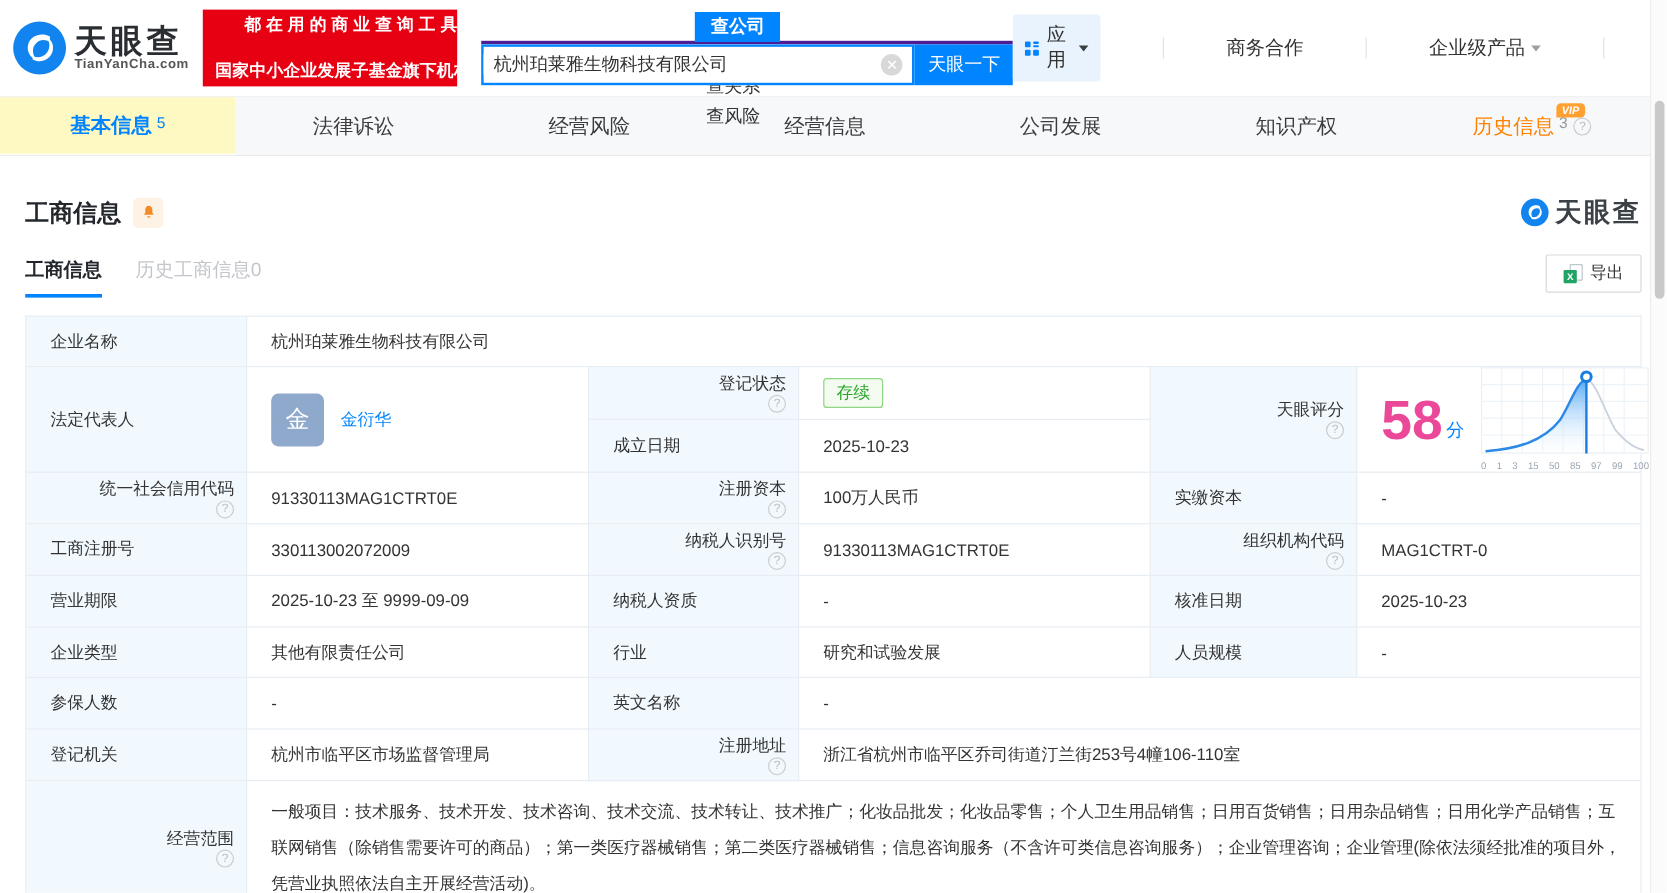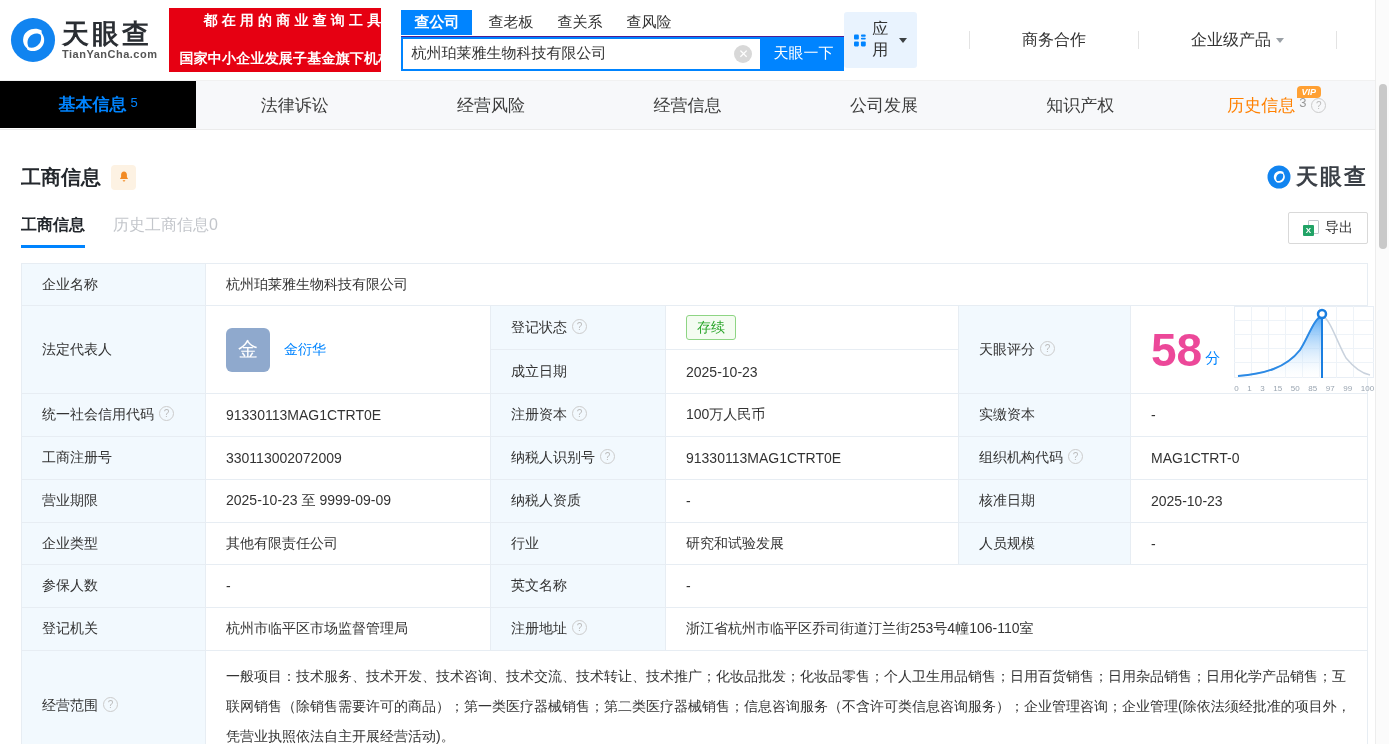--- a/index.html
+++ b/index.html
@@ -13,21 +13,21 @@
   .logo svg { width:46px; height:46px; }
   .logo-txt { margin-left:6px; }
   .logo-brand { font-size:27px; font-weight:bold; color:#2a2e33; letter-spacing:3px; line-height:28px; }
   .logo-domain { font-size:11px; color:#555; font-weight:bold; letter-spacing:.5px; }
   .promo { margin-left:12px; width:212px; height:64px; background:#e60012; color:#fff;
     display:flex; flex-direction:column; justify-content:center; padding:0 10px; cursor:pointer; }
   .promo-l1 { font-size:14px; font-weight:bold; letter-spacing:4.2px; white-space:nowrap;margin-left:24px; }
   .promo-l2 { font-size:14px; font-weight:bold; letter-spacing:0.2px; white-space:nowrap; margin-top:20px; }
 
   .searchzone { margin-left:20px; width:443px; }
-  .stabs { display:flex; align-items:center; height:27px; border-bottom:1px solid #4c1d95; }
+  .stabs { display:flex; align-items:center; height:27px; border-bottom:3px solid #4c1d95;flex-direction:column; }
   .stab { font-size:15px; color:#333; margin-right:24px; padding:3px 0; cursor:pointer; }
   .stab.active { background:#0084ff; color:#fff; padding:3px 13px; margin-right:16px; font-weight:bold; }
   .sboxrow { display:flex; }
   .sbox { width:361px; height:34px; border:2px solid #0084ff; display:flex; align-items:center; background:#fff; }
   .sbox input { flex:1; border:none; outline:none; font-size:15px; color:#333; padding:0 8px;
     font-family:"Liberation Sans","DejaVu Sans",sans-serif; }
   .clearbtn { width:18px; height:18px; border-radius:50%; background:#d8d8d8; color:#fff; font-size:12px;
     display:flex; align-items:center; justify-content:center; margin-right:8px; cursor:pointer; flex:none; }
   .gobtn { width:82px; height:34px; background:#0084ff; color:#fff; font-size:15px; border:none;
     cursor:pointer; font-family:inherit; }
@@ -46,21 +46,21 @@
   .bellwrap { position:relative; cursor:pointer; margin:0 4px; }
   .bellwrap svg { width:19px; height:19px; }
   .reddot { position:absolute; top:-3px; right:-4px; width:8px; height:8px; border-radius:50%; background:#f43; }
   .super { color:#333; cursor:pointer;margin-top:28px; }
 
   
   .navtabs { width:1375px; height:50px; display:flex; background:#f7f8fa; border-top:1px solid #f1f1f1;
     border-bottom:1px solid #ebebeb; }
   .navtab { flex:1; display:flex; align-items:center; justify-content:center; font-size:17px; color:#3c3c3c;
     cursor:pointer; position:relative; }
-  .navtab.active { background:#000000; color:#0084ff; font-weight:bold; border-bottom:1px solid #fff; }
+  .navtab.active { background:#fef9c3; color:#0084ff; font-weight:bold; border-bottom:1px solid #fff; }
   .navtab .cnt { font-size:13px; margin-left:4px; color:#0084ff; font-weight:normal; align-self:flex-start; margin-top:14px; }
   .navtab.history { color:#ff8000; }
   .navtab.history .cnt { color:#999; }
   .vipbadge { position:absolute; top:5px; right:54px; background:#ffa033; color:#fff; font-size:9px; font-weight:bold;
     font-style:italic; padding:1px 5px 1px 4px; border-radius:4px 4px 4px 0; }
   .qmark { width:15px; height:15px; border:1px solid #ccc; border-radius:50%; color:#bbb; font-size:10px;
     display:inline-flex; align-items:center; justify-content:center; margin-left:5px; cursor:pointer; flex:none; }
 
   
   .sechead { margin:32px 21px 0; display:flex; align-items:center; }
@@ -80,21 +80,21 @@
     padding:6px 14px; font-size:14px; color:#333; cursor:pointer; background:#fff; margin-bottom:4px; }
   .xls { position:relative; width:16px; height:16px; margin-right:6px; }
   .xls .page { position:absolute; right:0; top:0; width:11px; height:14px; background:#fff; border:1px solid #bfc6cc; border-radius:1px; }
   .xls .xbox { position:absolute; left:0; bottom:0; width:11px; height:11px; background:#21a366; color:#fff;
     font-size:8px; font-weight:bold; display:flex; align-items:center; justify-content:center; border-radius:1px; }
 
   
   .infotable { width:1347px; margin:15px 21px 0; border-collapse:collapse; table-layout:fixed; font-size:14px; }
   .infotable td { border:1px solid #e7edf3; vertical-align:middle; padding:0 10px 0 20px; color:#333; }
   .infotable td.lbl { background:#f2f9fe; }
-  .lblin { display:flex; align-items:flex-start; }
+  .lblin { display:flex; align-items:flex-end;flex-direction:column; }
   tr.h42 td { height:42px; } tr.h43 td { height:43px; }
   tr.hbig td { height:91px; }
   .rep { display:flex; align-items:center; }
   .avatar { width:44px; height:44px; border-radius:6px; background:#8fa9cd; color:#fff; font-size:20px;
     display:flex; align-items:center; justify-content:center; margin-right:14px; }
   .link { color:#0084ff; cursor:pointer; }
   .badge-green { display:inline-block; border:1px solid #8ed584; background:#f4fcf1; color:#2ba52b;
     font-size:14px; padding:3px 10px; border-radius:3px; line-height:1.2; }
   .scorecell { display:flex; align-items:center; }
   .scorenum { font-size:46px; font-weight:bold; color:#ec4899; line-height:1; }

